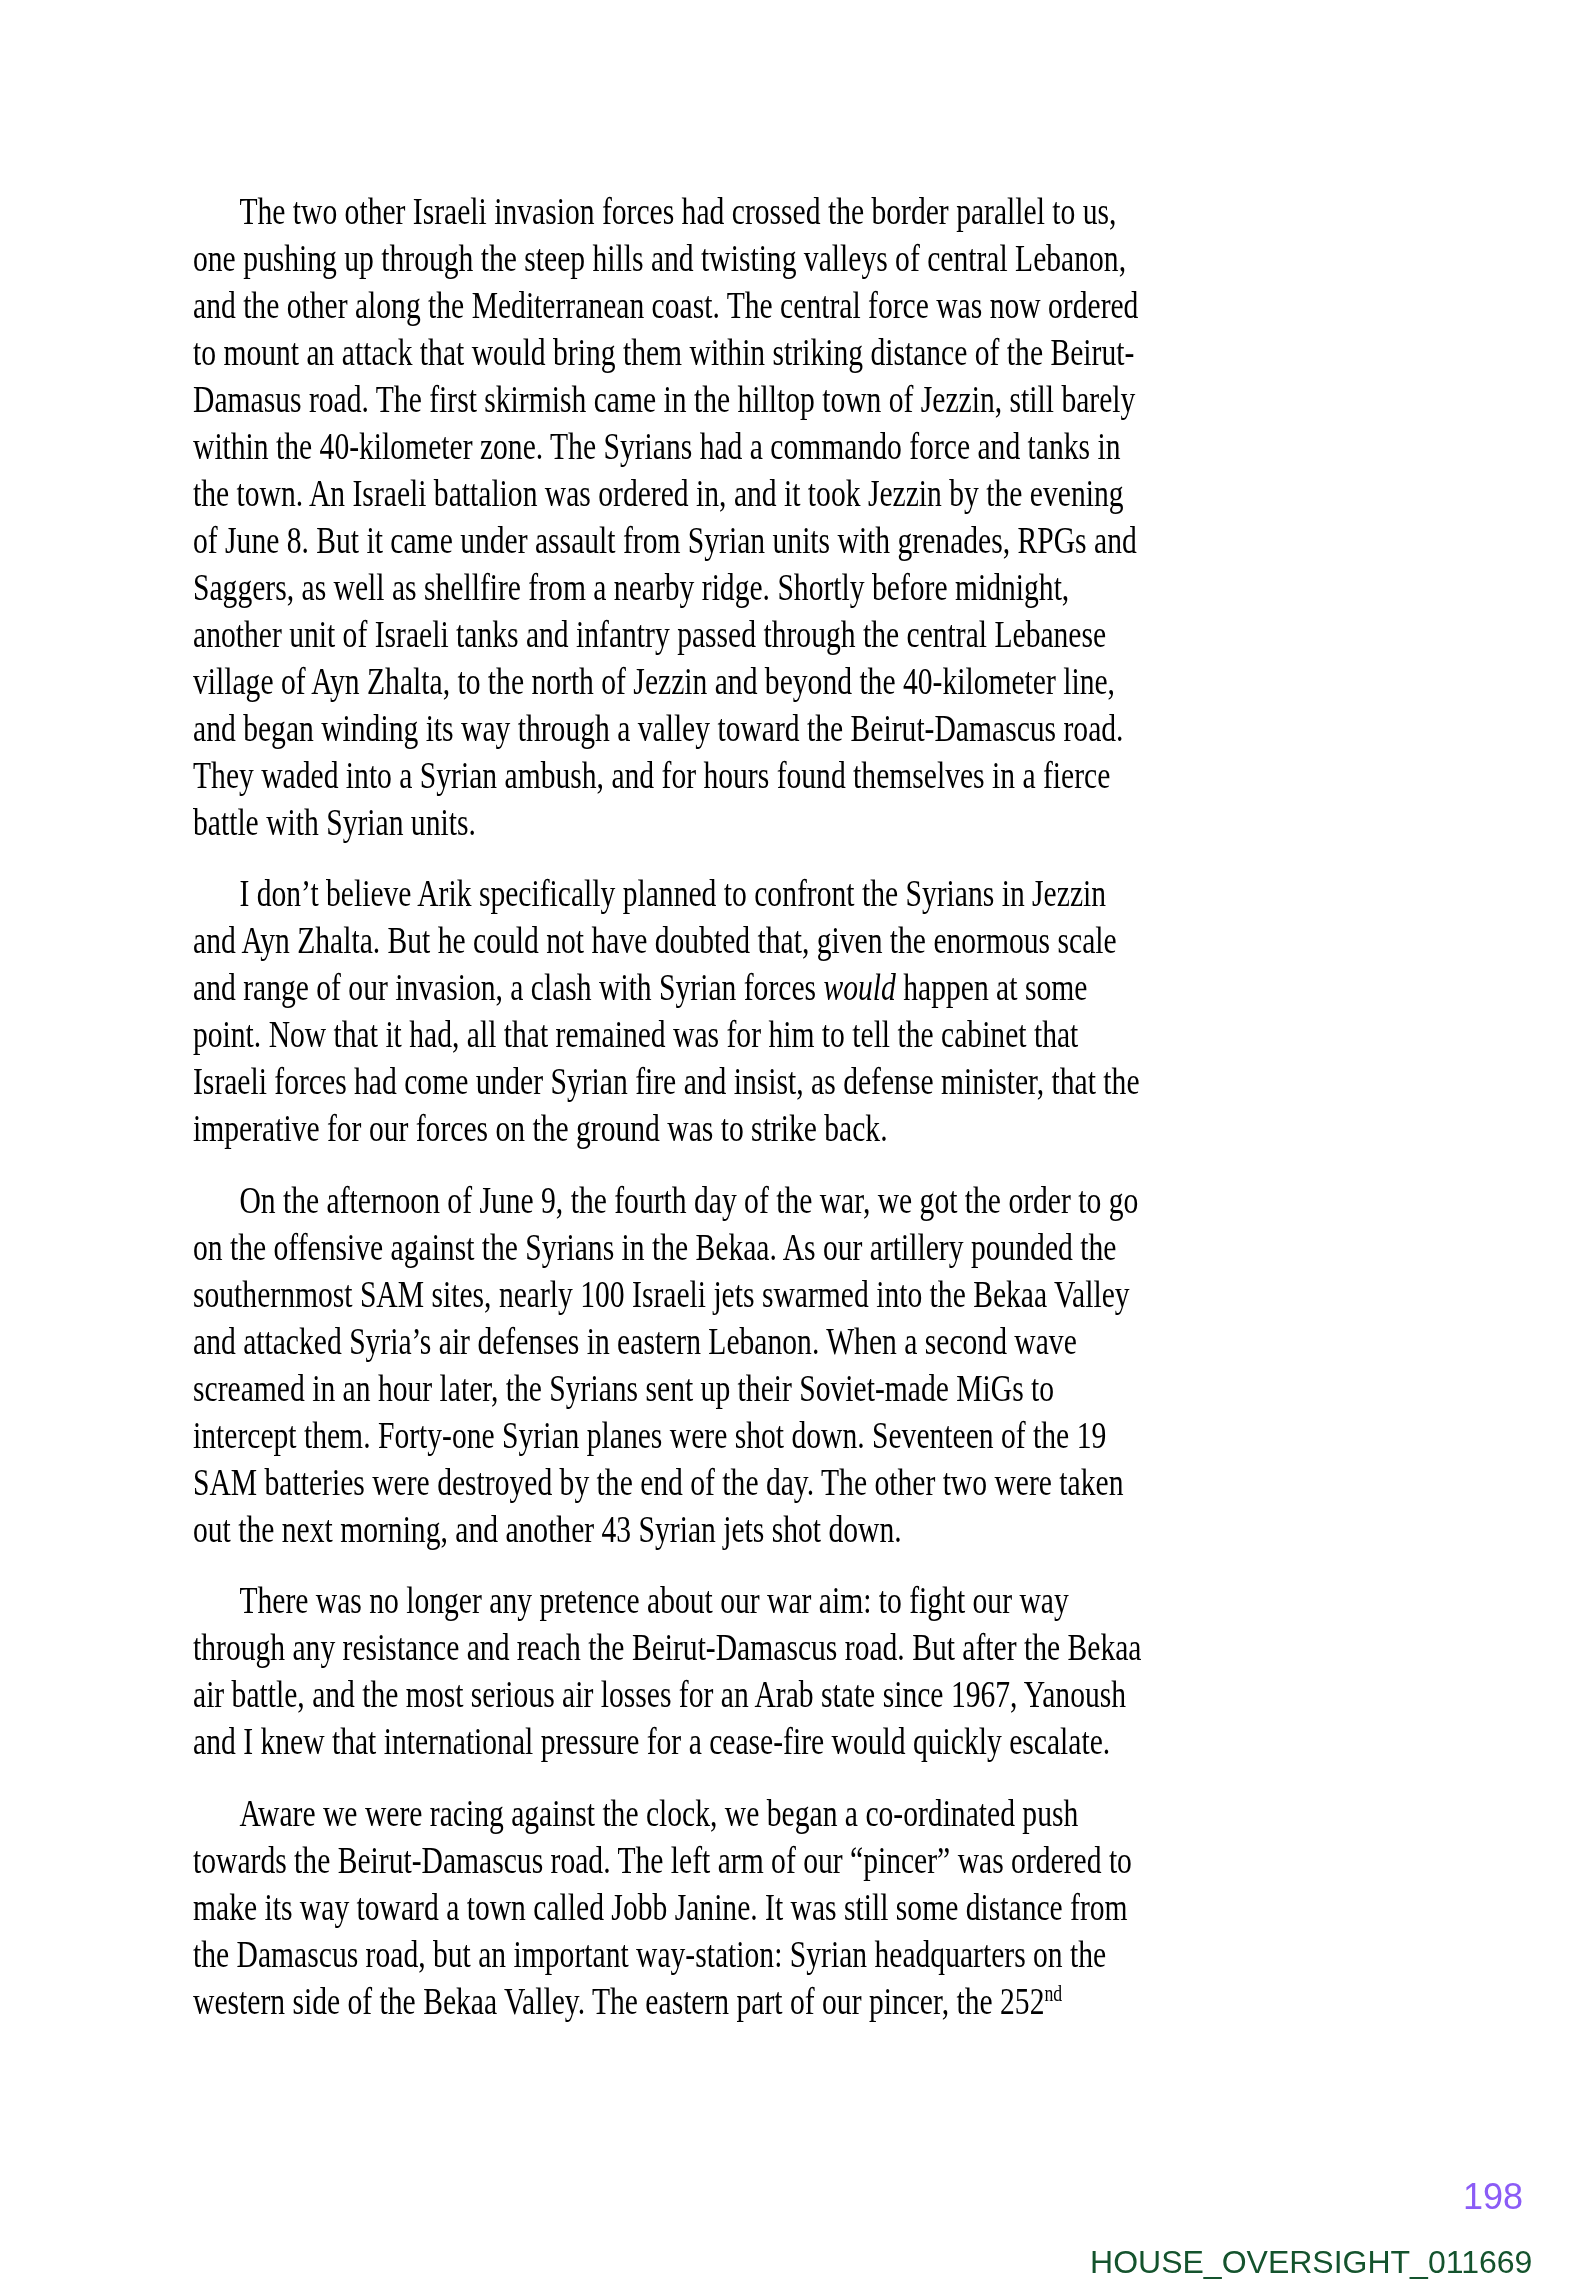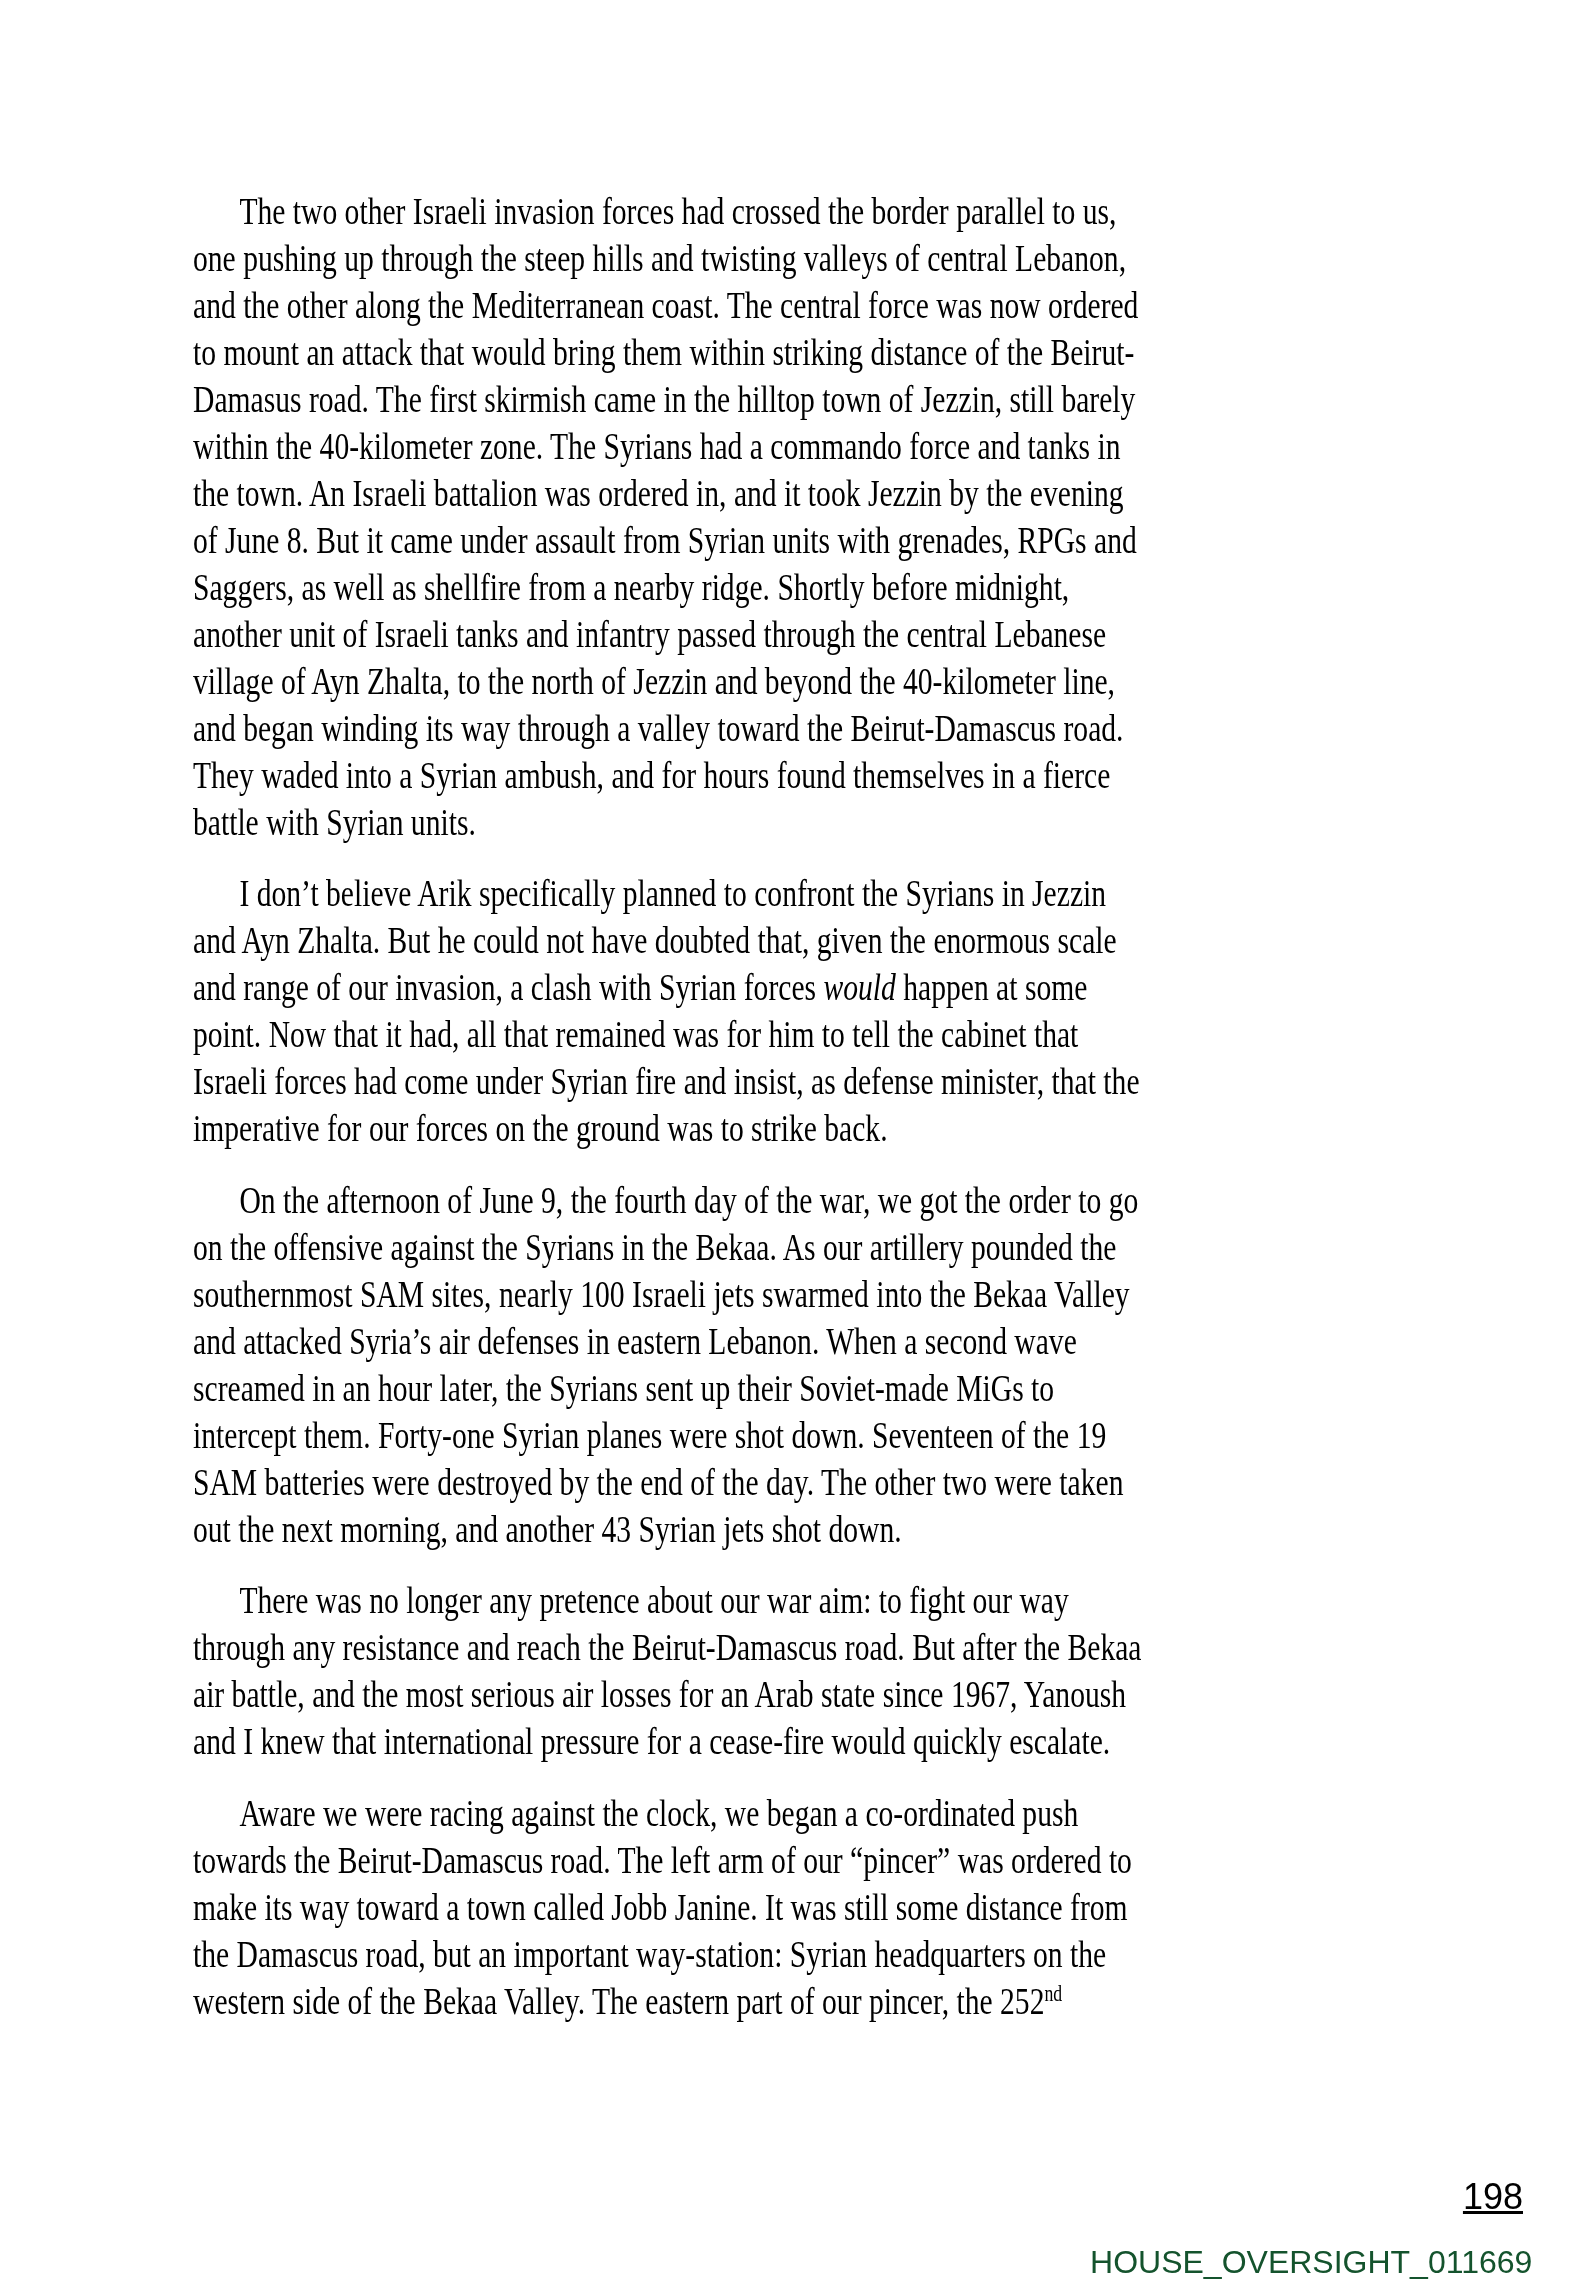--- a/index.html
+++ b/index.html
@@ -48,22 +48,21 @@
     vertical-align: super;
     line-height: 0;
   }
   .page-number {
     position: absolute;
     top: 2179px;
     right: 26px;
     font-family: "Liberation Sans", "DejaVu Sans", sans-serif;
     font-size: 36px;
     line-height: 1;
-    color: #000000;
-    text-decoration: underline;
+    color: #8b5cf6;
   }
   .footer-id {
     position: absolute;
     top: 2246px;
     right: 16.7px;
     font-family: "Liberation Sans", "DejaVu Sans", sans-serif;
     font-size: 32px;
     line-height: 1;
     color: #14532d;
   }

